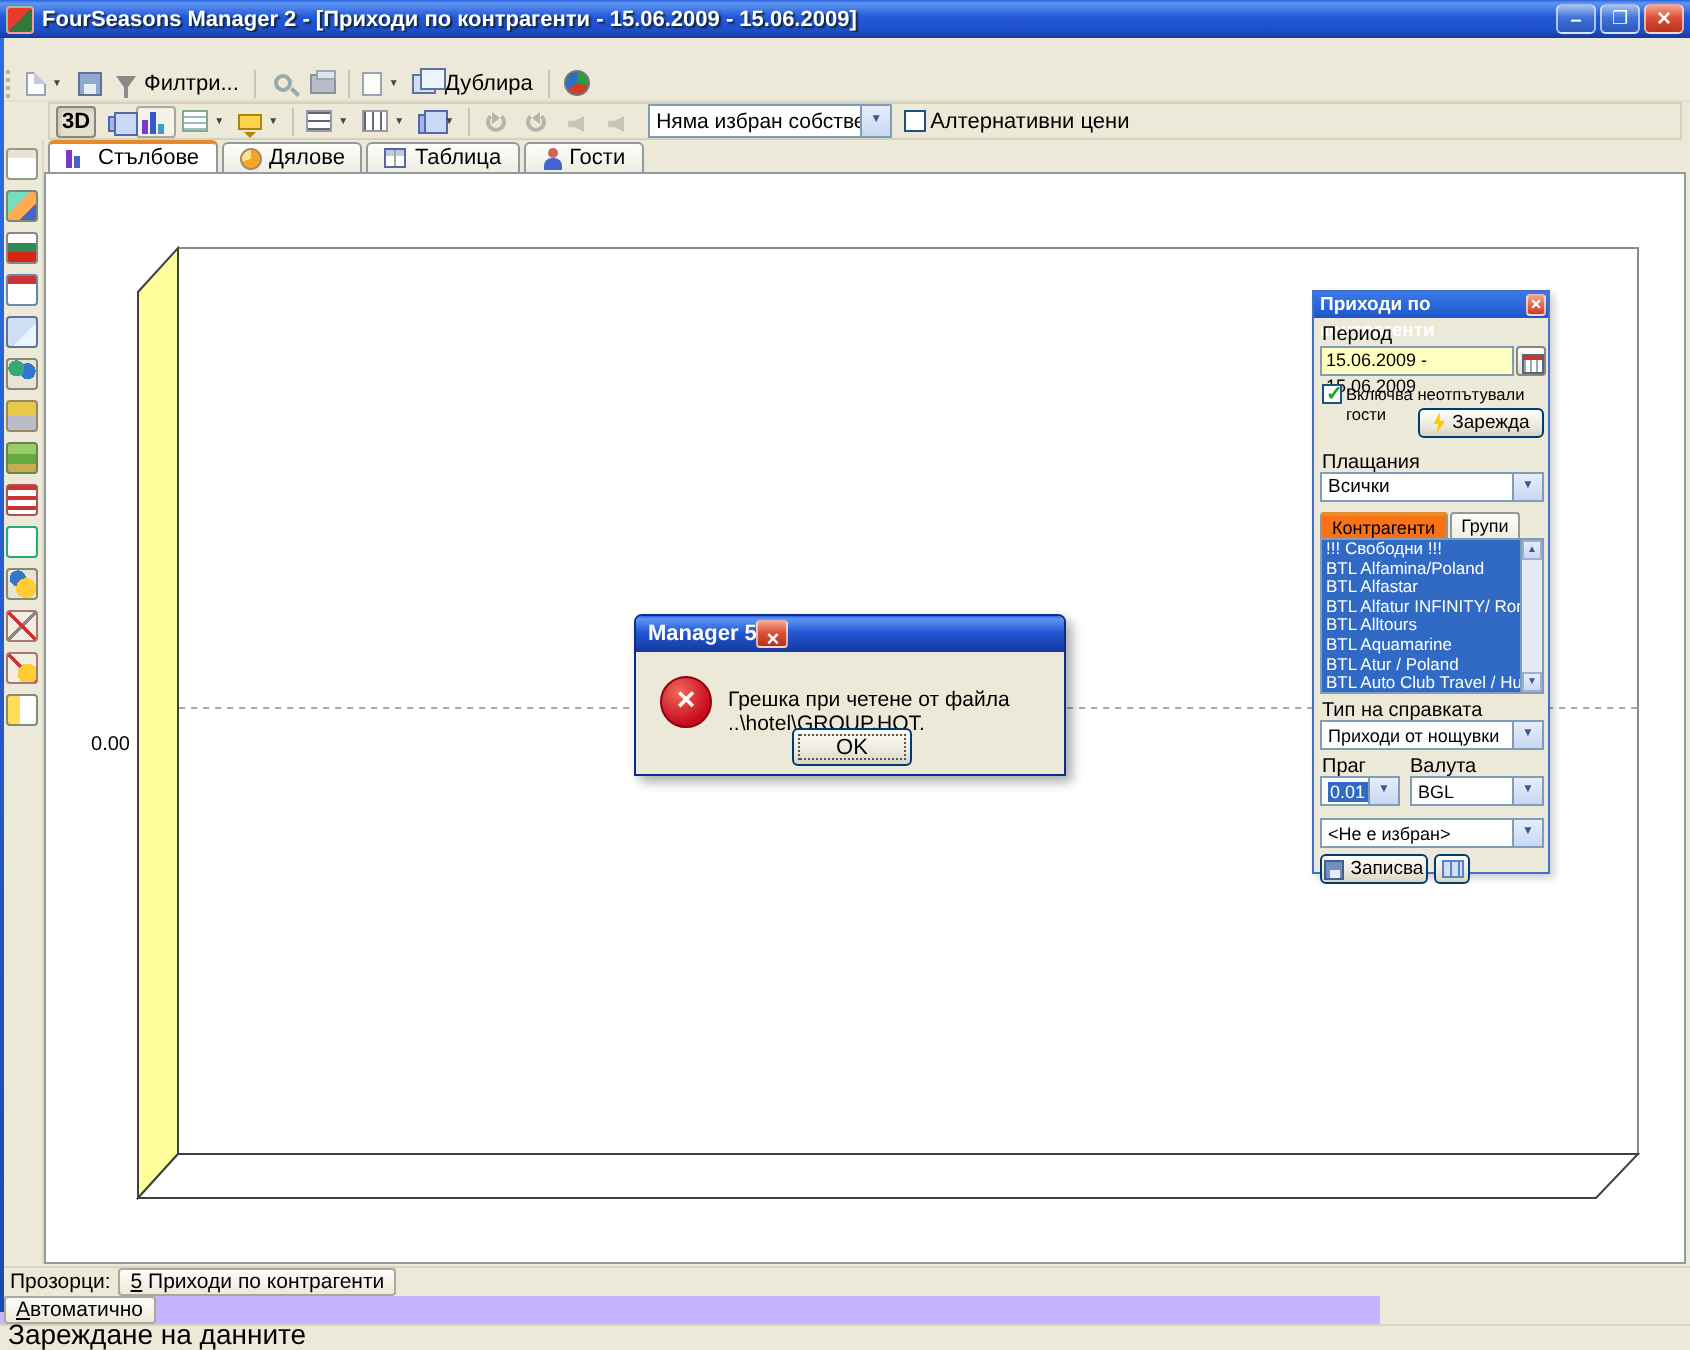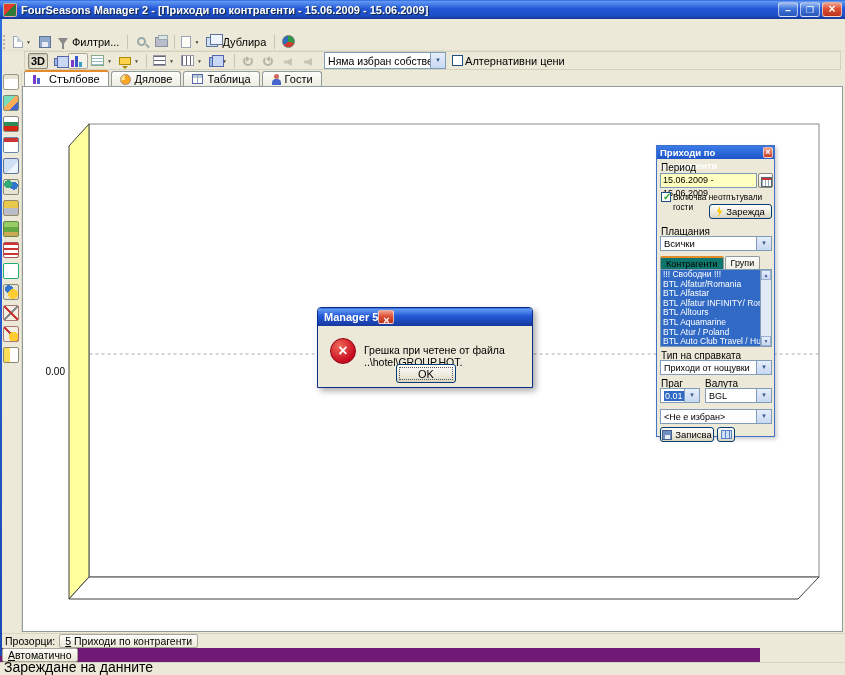--- a/index.html
+++ b/index.html
@@ -136,21 +136,21 @@
   .calbtn { position:absolute; width:15px; height:15px; border:1px solid #8a867a; border-radius:2px; background:linear-gradient(180deg,#fff,#E3E0D0); }
   .calbtn::after { content:""; position:absolute; left:2px; top:3px; width:9px; height:8px; border:1px solid #567;
     background: linear-gradient(180deg,#c33 0 2px, transparent 2px), repeating-linear-gradient(90deg,#9ab 0 1px,#fff 1px 3px); }
   .xpbtn { position:absolute; display:flex; align-items:center; justify-content:center; gap:3px;
     border:1px solid #003C74; border-radius:3px; background:linear-gradient(180deg,#FEFEFB,#E8E5D8 70%,#D8D4C0); font-size:9.5px; }
   .bolt { width:7px; height:11px; background:#FFC800; clip-path:polygon(55% 0,10% 55%,42% 55%,30% 100%,90% 40%,52% 40%); }
   .pcombo { position:absolute; }
   .ptab { position:absolute; display:flex; }
   .ptab .pt { border:1px solid #919B9C; border-bottom:none; border-radius:2px 2px 0 0; padding:0 5px; height:13px; line-height:13px;
     font-size:9px; background:linear-gradient(180deg,#FDFDFB,#EFEDE1); margin-right:1px; }
-  .ptab .pt.active { background:#0f766e; border-top:2px solid #E68B2C; }
+  .ptab .pt.active { background:#f97316; border-top:2px solid #E68B2C; }
   #plist { position:absolute; left:3px; top:123px; width:112px; height:78px; background:#fff; border:1px solid #7F9DB9; display:flex; }
   #plist .rows { flex:1; overflow:hidden; }
   #plist .row { background:#316AC5; color:#fff; font-size:8.5px; line-height:9.6px; white-space:nowrap; padding-left:2px; }
   .sbar { width:11px; background:#E3EAF6; border-left:1px solid #7F9DB9; display:flex; flex-direction:column; justify-content:space-between; }
   .sarr { height:10px; background:linear-gradient(180deg,#E7EEFB,#C7D8F2); border:1px solid #9ab0d0; text-align:center; color:#3a5a8c; }
   .sarr.up::after { content:"▲"; font-size:5px; position:relative; top:-3px; }
   .sarr.dn::after { content:"▼"; font-size:5px; position:relative; top:-3px; }
   .ic-floppy-sm { width:10px; height:10px; background:#6f8fc0; border:1px solid #44608c; position:relative; }
   .ic-floppy-sm::after { content:""; position:absolute; left:2px; top:4px; width:5px; height:4px; background:#e8ecf4; }
   .ic-grid-sm { width:11px; height:9px; border:1px solid #5a82c8; background:repeating-linear-gradient(90deg,#cfe0f5 0 3px,#5a82c8 3px 4px); }
@@ -171,21 +171,21 @@
   #dialog-ok { position:absolute; left:78px; top:56px; width:60px; height:19px; display:flex; align-items:center; justify-content:center;
     border:1px solid #003C74; border-radius:3px; background:linear-gradient(180deg,#FEFEFB,#E8E5D8 70%,#D8D4C0);
     outline:1px dotted #555; outline-offset:-4px; font-size:11px; }
 
   
   #winrow { left:0; top:633px; width:845px; height:15px; background:#ECE9D8; border-top:1px solid #d8d4c2; display:flex; align-items:center; z-index:40; }
   #winrow .lbl { padding:0 4px 0 5px; font-size:10.5px; }
   .flatbtn { height:14px; border:1px solid #aca899; background:linear-gradient(180deg,#FDFDFB,#ECE9D8); border-radius:2px;
     font-size:10.5px; padding:0 5px; line-height:12px; }
   .flatbtn::first-letter { text-decoration: underline; }
-  #autorow { left:0; top:648px; width:760px; height:14px; background:#701a75; display:flex; align-items:center; padding-left:2px; z-index:40; }
+  #autorow { left:0; top:648px; width:690px; height:14px; background:#c4b5fd; display:flex; align-items:center; padding-left:2px; z-index:40; }
   #statusbar { left:0; top:662px; width:845px; height:9px; background:#ECE9D8; border-top:1px solid #d8d4c2;
     font-size:14px; line-height:9px; padding-left:4px; z-index:40; }
 </style>
 </head>
 <body>
 
 <div id="app">
 
   <div id="titlebar" class="abs">
     <div class="appicon16"></div>
@@ -371,21 +371,21 @@
       <span class="cval" style="font-size:9.5px;">Всички</span>
       <span class="cbtn"></span>
     </div>
     <div class="ptab" style="left:3px; top:110px;">
       <div class="pt active">Контрагенти</div>
       <div class="pt">Групи</div>
     </div>
     <div id="plist">
       <div class="rows">
         <div class="row">!!! Свободни !!!</div>
-        <div class="row">BTL Alfatur/Romania</div>
+        <div class="row">BTL Alfamina/Poland</div>
         <div class="row">BTL Alfastar</div>
         <div class="row">BTL Alfatur INFINITY/ Romani</div>
         <div class="row">BTL Alltours</div>
         <div class="row">BTL Aquamarine</div>
         <div class="row">BTL Atur / Poland</div>
         <div class="row">BTL Auto Club Travel / Hunga</div>
       </div>
       <div class="sbar">
         <div class="sarr up"></div>
         <div class="sarr dn"></div>

